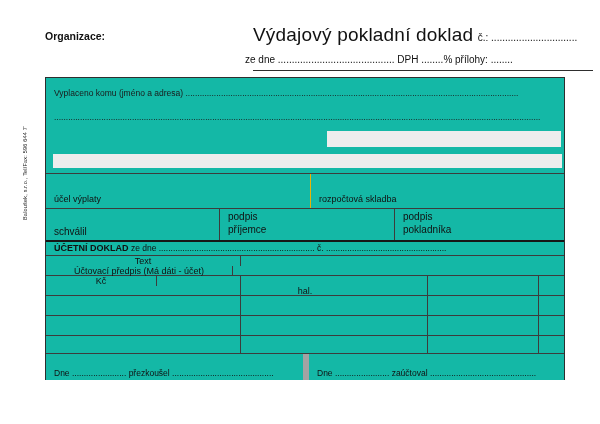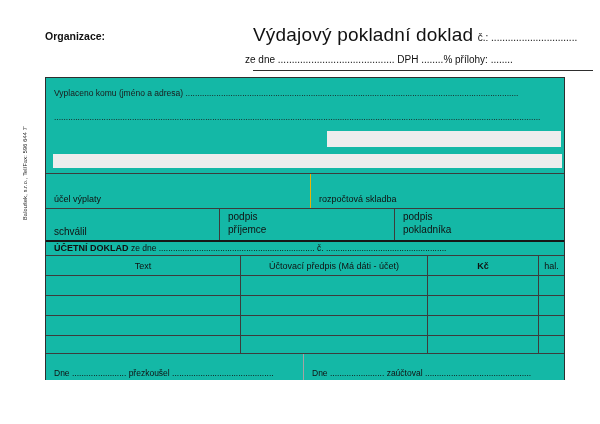--- a/index.html
+++ b/index.html
@@ -47,30 +47,30 @@
   .row-b .c3 { flex:1; border-left:1px solid #3c3c3c; line-height:1.25; }
 
   .heavy-sep { position:absolute; left:0; top:162px; width:100%; border-top:2px solid #161616; }
   .acct-strip { position:absolute; left:8px; right:4px; top:165px; font-size:8.5px; white-space:nowrap; overflow:hidden; }
   .acct-strip b { font-size:9px; font-weight:bold; }
 
   .acct-table { position:absolute; left:0; top:177px; width:100%; border-top:1px solid #3c3c3c; }
   .trow { display:flex; border-bottom:1px solid #3c3c3c; }
   .trow .tc { border-right:1px solid #3c3c3c; }
   .trow .tc:last-child { border-right:none; }
-  .tc1 { width:195px; } .tc2 { width:187px; } .tc3 { width:111px;font-weight:bold; } .tc4 { flex:1; }
-  .thead { height:20px; }
+  .tc1 { width:195px; } .tc2 { width:187px; } .tc3 { width:111px; } .tc4 { flex:1; }
+  .thead { height:20px;flex-direction:column; }
   .thead .tc { display:flex; align-items:center; justify-content:center; font-size:9px; }
   .tbodyrow { height:20px; }
   .tbodyrow.last { height:18px; }
 
   .footer-row { position:absolute; left:0; top:275px; width:100%; bottom:0; border-top:1px solid #3c3c3c; display:flex; }
   .footer-row .fc { display:flex; align-items:flex-end; padding:0 0 5px 8px; font-size:8.5px; white-space:nowrap; overflow:hidden; }
   .footer-row .fc1 { width:257px; }
-  .footer-row .fc2 { flex:1; border-left:1px solid #a3a3a3; }
+  .footer-row .fc2 { flex:1; border-left:6px solid #a3a3a3; }
 </style>
 </head>
 <body>
 
 <div class="page">
 
   <div class="org-label">Organizace:</div>
 
   <div class="title-block">
     <span class="title-main">Výdajový pokladní doklad</span>

